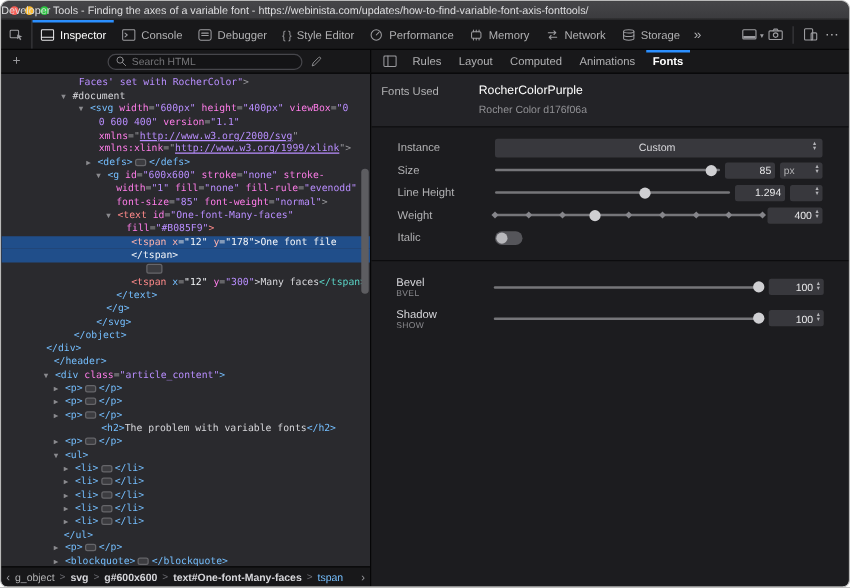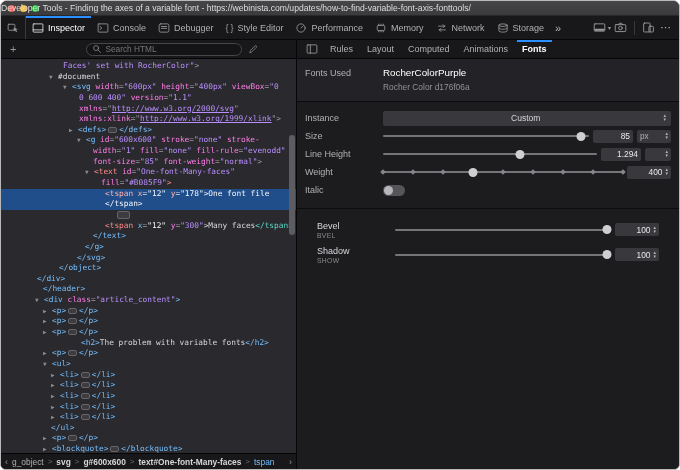--- a/index.html
+++ b/index.html
@@ -77,21 +77,21 @@
   .crumb.dim { color:#b1b1b3; }
   .crumb.node { color:#d7d7db; font-weight:bold; }
   .crumb.selected { color:#75bfff; }
 
   
   .right { flex:1; background:#1c1c1f; overflow:hidden; display:flex; flex-direction:column;}
   .fonts-used { display:flex; padding:8px 8px 9px; background:#232327; border-bottom:1px solid #0c0c0e; flex:none;}
   .fu-label { width:78px; flex:none; color:#b1b1b3; font-size:9px; padding-top:1px;}
   .fu-name { color:#ffffff; font-size:9.8px; }
   .fu-detail { color:#919195; font-size:8.4px; margin-top:4px; }
-  .editor { padding:7px 8px 9px; border-bottom:1px solid #0c0c0e; flex:none;}
+  .editor { padding:7px 21px 9px; border-bottom:1px solid #0c0c0e; flex:none;}
   .frow { display:flex; align-items:center; height:18px; }
   .flabel { width:78px; flex:none; color:#b1b1b3; font-size:9px; }
   .ctrl { flex:1; display:flex; align-items:center; gap:4px; }
   .selbox { flex:1; height:15px; background:#38383d; border-radius:2px; display:flex; align-items:center; padding:0 5px; color:#d7d7db; font-size:8.5px; }
   .selbox .grow { flex:1;text-align:center; }
   .track { flex:1; height:2px; background:#757579; border-radius:1px; position:relative; }
   .thumb { position:absolute; top:-3.5px; width:9px; height:9px; border-radius:50%; background:#cfcfd2; transform:translateX(-50%); }
   .detent { position:absolute; top:-1.5px; width:4px; height:4px; background:#85858a; transform:translate(-50%,0) rotate(45deg); }
   .vbox { width:40px; flex:none; height:13px; background:#38383d; border-radius:2px; color:#e8e8ea; font-size:8.4px; display:flex; align-items:center; justify-content:flex-end; padding:0 3px; }
   .vbox.withspin { width:44px; justify-content:flex-end; gap:3px;}

